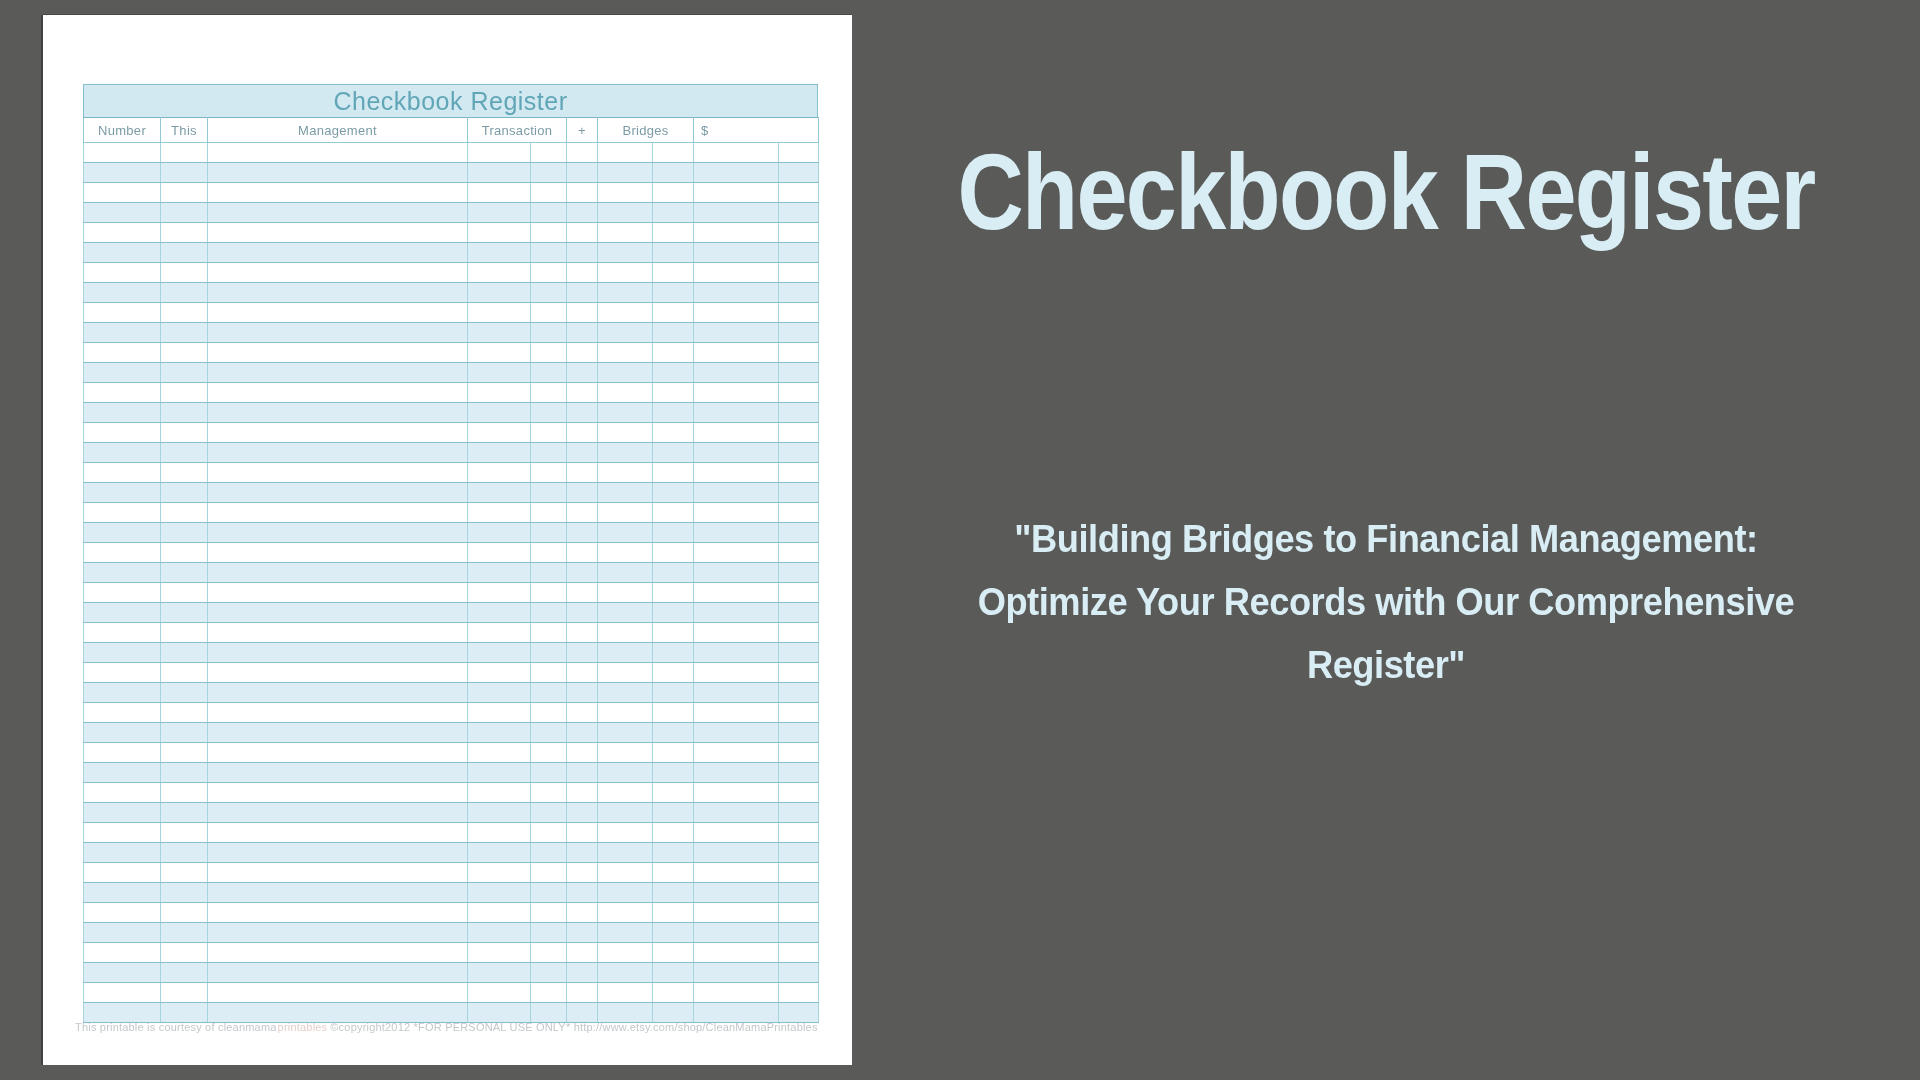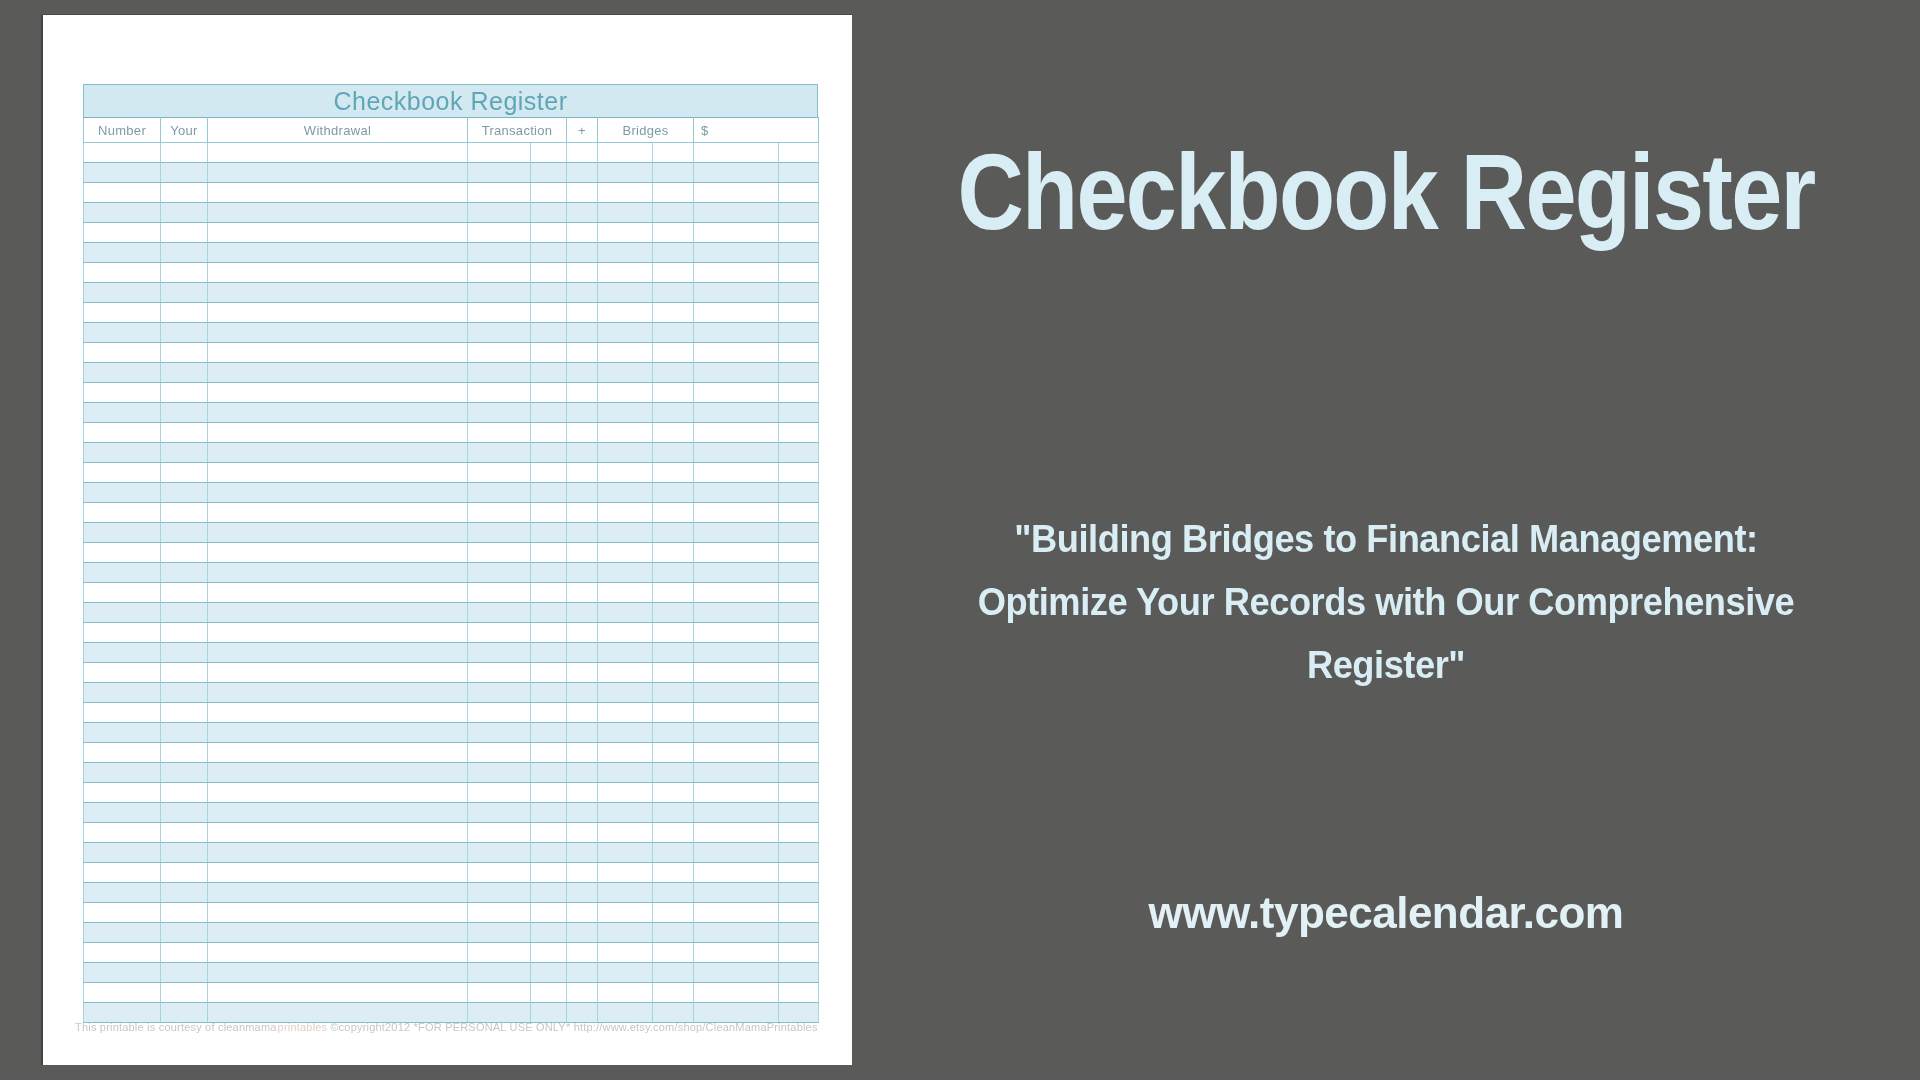--- a/index.html
+++ b/index.html
@@ -86,22 +86,22 @@
           <col style="width: 36px;">
           <col style="width: 31px;">
           <col style="width: 55px;">
           <col style="width: 41px;">
           <col style="width: 85px;">
           <col style="width: 40px;">
         </colgroup>
       <thead>
           <tr>
             <th colspan="1" class="">Number</th>
-            <th colspan="1" class="">Your</th>
-            <th colspan="1" class="">Withdrawal</th>
+            <th colspan="1" class="">This</th>
+            <th colspan="1" class="">Management</th>
             <th colspan="2" class="">Transaction</th>
             <th colspan="1" class="">+</th>
             <th colspan="2" class="">Bridges</th>
             <th colspan="2" class="align-left">$</th>
           </tr>
         </thead>
       <tbody>
           <tr>
             <td></td>
             <td></td>
@@ -638,14 +638,13 @@
   </div>
 </div>
 
 <div class="promo">
   <div class="promo-title">Checkbook Register</div>
   <div class="promo-quote">
     <div>"Building Bridges to Financial Management:</div>
     <div>Optimize Your Records with Our Comprehensive</div>
     <div>Register"</div>
   </div>
-  <div class="promo-url">www.typecalendar.com</div>
 </div>
 
 </body></html>

